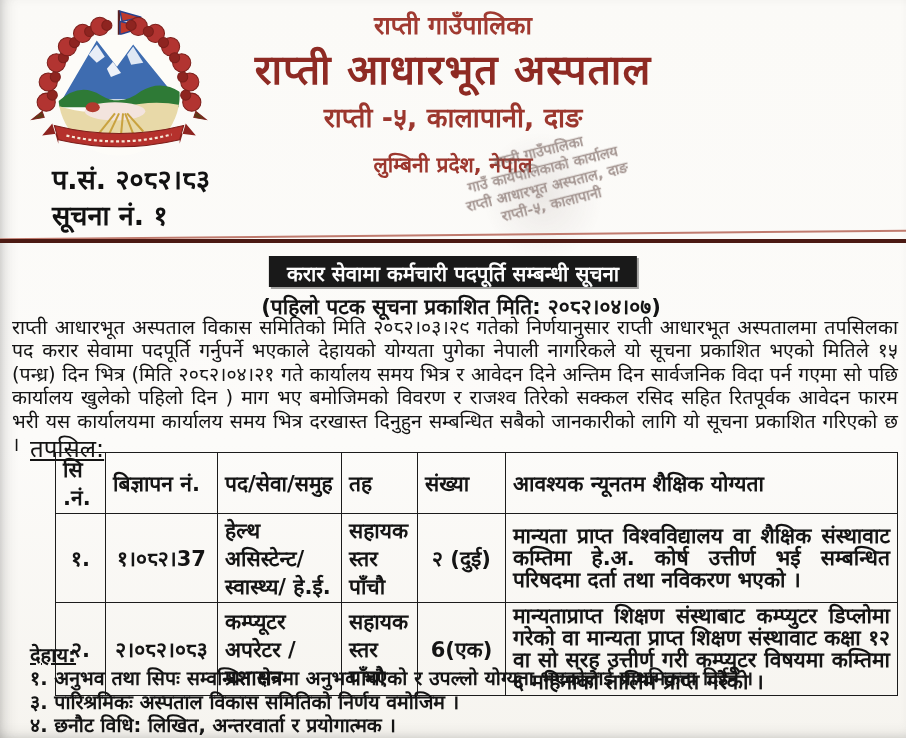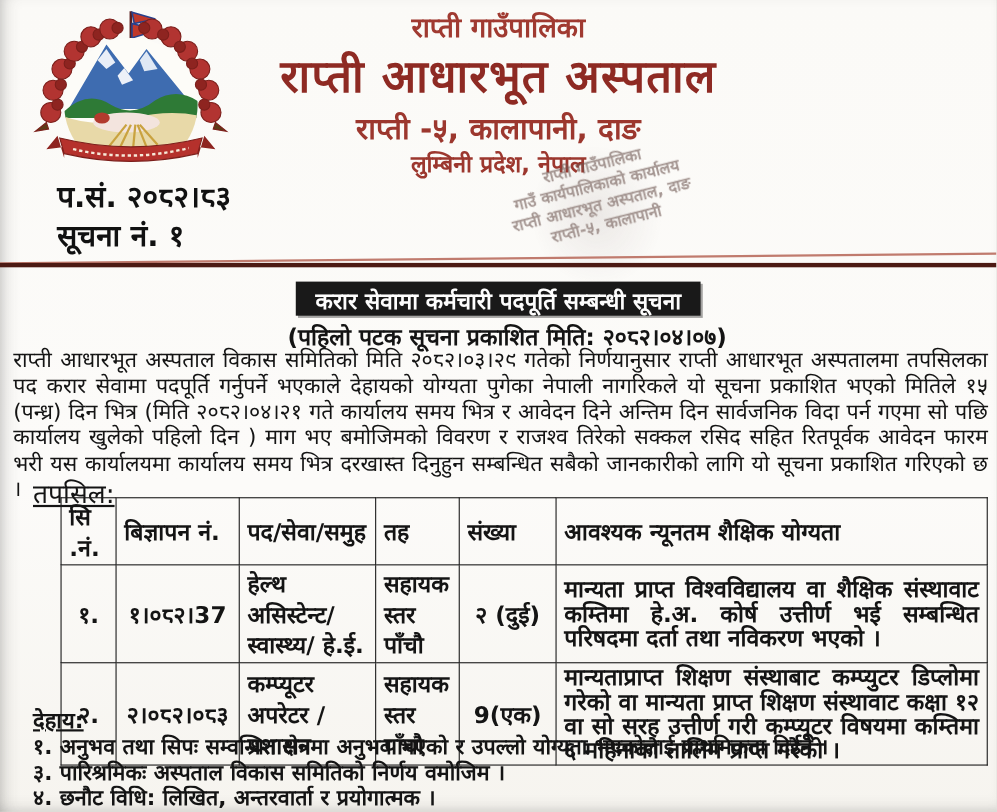--- a/index.html
+++ b/index.html
@@ -9,21 +9,21 @@
     overflow:hidden;
     font-family:"DejaVu Sans","Liberation Sans",sans-serif;
     color:#141414;
     box-shadow:inset 12px 0 18px -14px rgba(60,60,60,.45), inset 0 -10px 16px -12px rgba(60,60,60,.3);
   }
   
   .emblem{position:absolute;left:28px;top:6px;width:182px;height:152px;}
   .head-center{position:absolute;left:0;right:0;top:12px;text-align:center;line-height:1.1;}
   .muni{font-size:25px;font-weight:700;color:#a03a31;margin-bottom:8px;}
   .hosp{font-size:41px;font-weight:800;color:#8e2a23;letter-spacing:1px;margin-bottom:10px;}
-  .addr{font-size:27px;font-weight:700;color:#9c372e;margin-bottom:6px;}
+  .addr{font-size:27px;font-weight:700;color:#9c372e;margin-bottom:22px;}
   .prov{font-size:21px;font-weight:700;color:#9c372e;}
   .refblock{position:absolute;left:52px;top:162px;font-size:27px;font-weight:700;color:#111;line-height:1.35;}
   
   .stamp{
     position:absolute;left:420px;top:142px;width:250px;text-align:center;
     transform:rotate(-14deg);color:#6e5752;opacity:.62;line-height:1.25;
     font-size:14.5px;font-weight:600;pointer-events:none;filter:blur(.3px);
   }
   .stamp .smudge{position:absolute;left:58px;top:-12px;width:120px;height:130px;border-radius:50%;
     background:radial-gradient(closest-side,rgba(110,90,85,.18),rgba(110,90,85,0));}
@@ -207,21 +207,21 @@
         <td>हेल्थ असिस्टेन्ट/स्वास्थ्य/ हे.ई.</td>
         <td>सहायक स्तर पाँचौ</td>
         <td class="c-center">२ (दुई)</td>
         <td class="qual">मान्यता प्राप्त विश्वविद्यालय वा शैक्षिक संस्थावाट कम्तिमा हे.अ. कोर्ष उत्तीर्ण भई सम्बन्धित परिषदमा दर्ता तथा नविकरण भएको ।</td>
       </tr>
       <tr>
         <td class="c-center">२.</td>
         <td class="c-center">२।०८२।०८३</td>
         <td>कम्प्यूटर अपरेटर /प्रशासन</td>
         <td>सहायक स्तर पाँचौ</td>
-        <td class="c-center">9(एक)</td>
+        <td class="c-center">6(एक)</td>
         <td class="qual">मान्यताप्राप्त शिक्षण संस्थाबाट कम्प्युटर डिप्लोमा गरेको वा मान्यता प्राप्त शिक्षण संस्थावाट कक्षा १२ वा सो सरह उत्तीर्ण गरी कम्प्यूटर विषयमा कम्तिमा ६ महिनाको तालिम प्राप्त गरेको ।</td>
       </tr>
     </tbody>
   </table>
 
   <div class="dehaya-label">देहाय:</div>
   <div class="dehaya-list">
     <div class="item">१. अनुभव तथा सिपः सम्वन्धित क्षेत्रमा अनुभव भएको र उपल्लो योग्यता भएकोलाई प्राथमिकता दिईने ।</div>
     <div class="item">३. पारिश्रमिकः अस्पताल विकास समितिको निर्णय वमोजिम ।</div>
     <div class="item">४. छनौट विधि: लिखित, अन्तरवार्ता र प्रयोगात्मक ।</div>

